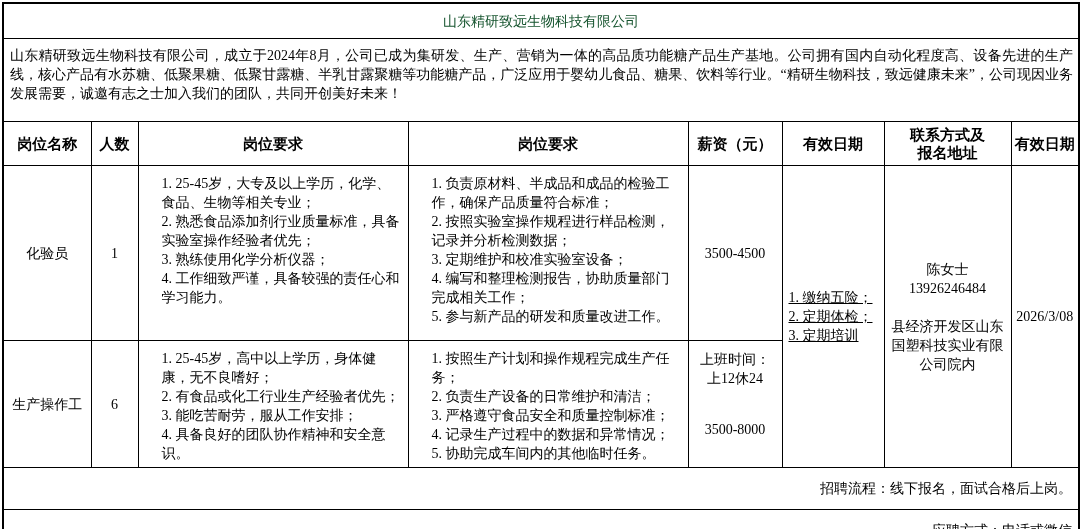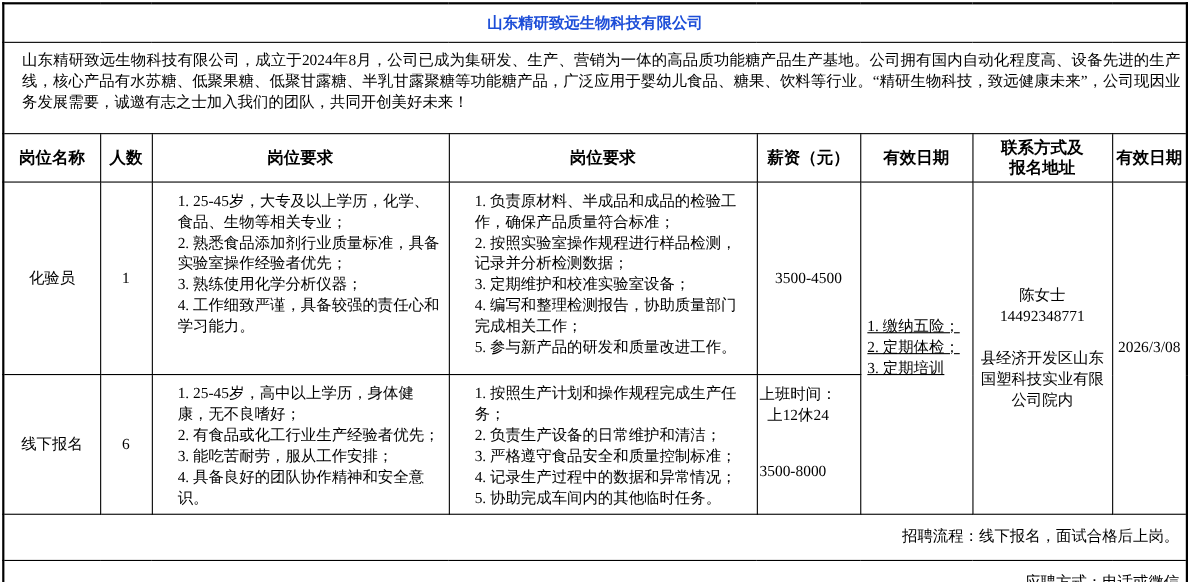--- a/index.html
+++ b/index.html
@@ -23,31 +23,31 @@
     border: 1px solid #000;
     font-size: 14px;
     line-height: 19px;
     overflow: hidden;
     word-break: break-all;
   }
   td.title-cell {
     height: 30px;
     text-align: center;
     vertical-align: middle;
-    font-weight: bold;
+    font-weight: normal;
     font-size: 23px;
     line-height: 28px;
-    color: #1d4ed8;
+    color: #14532d;
     padding: 2px;
   }
   td.intro-cell {
     height: 72px;
     vertical-align: top;
     text-align: justify;
-    padding: 7px 5px 3px 16px;
+    padding: 7px 5px 3px 6px;
     line-height: 19px;
   }
   tr.head-row th {
     height: 39px;
     text-align: center;
     vertical-align: middle;
     font-weight: bold;
     font-size: 15px;
     line-height: 18px;
     white-space: pre-line;
@@ -78,21 +78,21 @@
     white-space: pre-line;
     line-height: 21px;
     padding: 2px 5px;
   }
   td.salary-split { padding: 0; vertical-align: top; }
   .salary-stack {
     height: 112px;
     display: flex;
     flex-direction: column;
     justify-content: space-between;
-    align-items: flex-start;
+    align-items: center;
     padding: 9px 2px 14px 2px;
     box-sizing: border-box;
   }
   .salary-stack .sched { white-space: pre-line; text-align: center; }
   tr.foot-row td {
     height: 37px;
     vertical-align: middle;
     text-align: right;
     padding: 2px 6px;
   }
@@ -144,28 +144,28 @@
       <td class="list">1. 负责原材料、半成品和成品的检验工作，确保产品质量符合标准；
 2. 按照实验室操作规程进行样品检测，记录并分析检测数据；
 3. 定期维护和校准实验室设备；
 4. 编写和整理检测报告，协助质量部门完成相关工作；
 5. 参与新产品的研发和质量改进工作。</td>
       <td class="c">3500-4500</td>
       <td class="welfare-cell" rowspan="2">1. 缴纳五险；
 2. 定期体检；
 3. 定期培训</td>
       <td class="contact-cell" rowspan="2">陈女士
-14492348771
+13926246484
 
 县经济开发区山东国塑科技实业有限公司院内</td>
       <td class="c" rowspan="2">2026/3/08</td>
     </tr>
 
     <tr class="row2">
-      <td class="c">线下报名</td>
+      <td class="c">生产操作工</td>
       <td class="c">6</td>
       <td class="list">1. 25-45岁，高中以上学历，身体健康，无不良嗜好；
 2. 有食品或化工行业生产经验者优先；
 3. 能吃苦耐劳，服从工作安排；
 4. 具备良好的团队协作精神和安全意识。</td>
       <td class="list">1. 按照生产计划和操作规程完成生产任务；
 2. 负责生产设备的日常维护和清洁；
 3. 严格遵守食品安全和质量控制标准；
 4. 记录生产过程中的数据和异常情况；
 5. 协助完成车间内的其他临时任务。</td>

